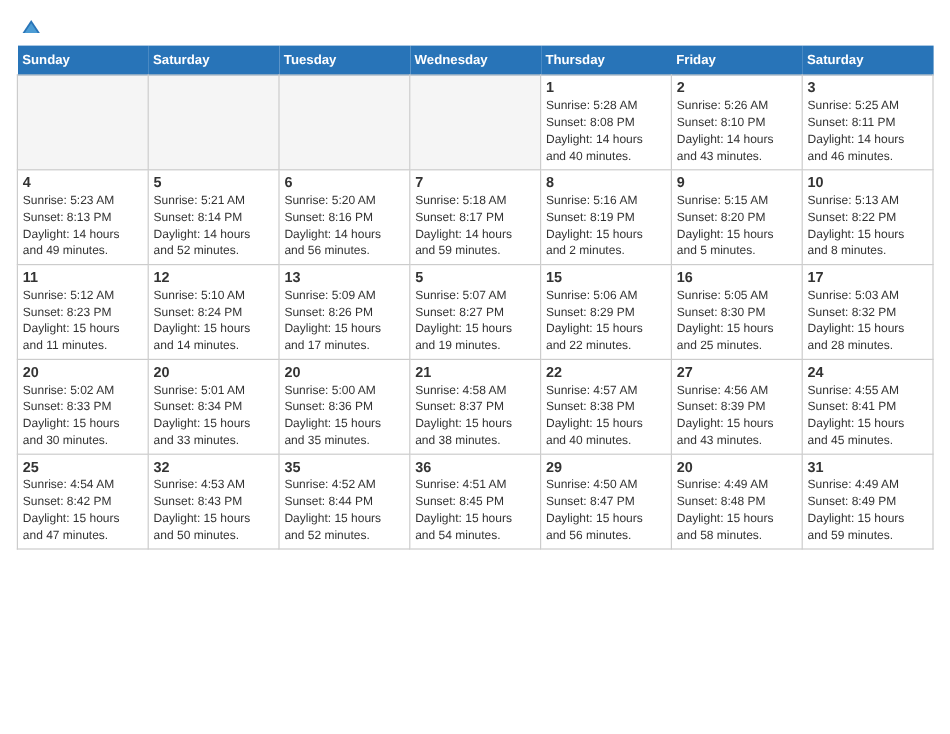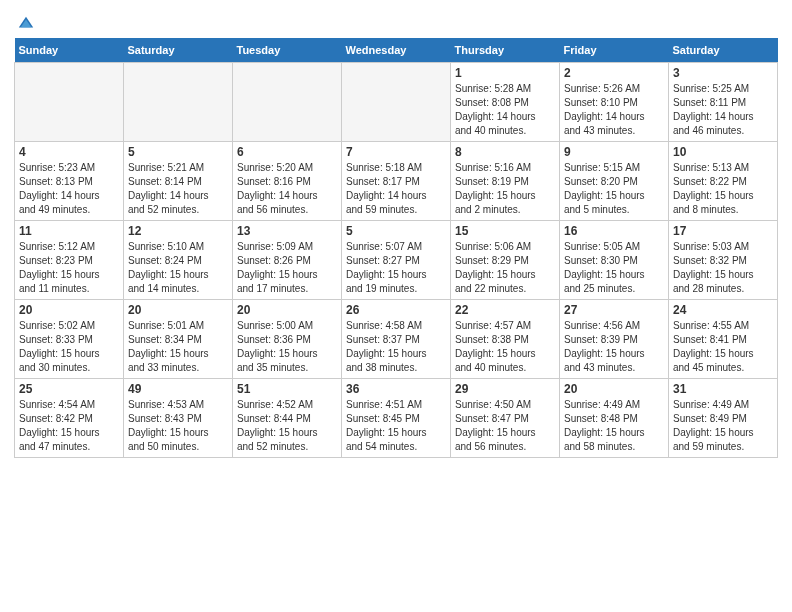--- a/index.html
+++ b/index.html
@@ -218,21 +218,21 @@
           </td>
           <td>
             <span class="day-num">20</span>
             <div class="day-info">Sunrise: 5:01 AM<br>Sunset: 8:34 PM<br>Daylight: 15 hours<br>and 33 minutes.</div>
           </td>
           <td>
             <span class="day-num">20</span>
             <div class="day-info">Sunrise: 5:00 AM<br>Sunset: 8:36 PM<br>Daylight: 15 hours<br>and 35 minutes.</div>
           </td>
           <td>
-            <span class="day-num">26</span>
+            <span class="day-num">21</span>
             <div class="day-info">Sunrise: 4:58 AM<br>Sunset: 8:37 PM<br>Daylight: 15 hours<br>and 38 minutes.</div>
           </td>
           <td>
             <span class="day-num">22</span>
             <div class="day-info">Sunrise: 4:57 AM<br>Sunset: 8:38 PM<br>Daylight: 15 hours<br>and 40 minutes.</div>
           </td>
           <td>
             <span class="day-num">27</span>
             <div class="day-info">Sunrise: 4:56 AM<br>Sunset: 8:39 PM<br>Daylight: 15 hours<br>and 43 minutes.</div>
           </td>
@@ -240,25 +240,25 @@
             <span class="day-num">24</span>
             <div class="day-info">Sunrise: 4:55 AM<br>Sunset: 8:41 PM<br>Daylight: 15 hours<br>and 45 minutes.</div>
           </td>
         </tr>
         <tr>
           <td>
             <span class="day-num">25</span>
             <div class="day-info">Sunrise: 4:54 AM<br>Sunset: 8:42 PM<br>Daylight: 15 hours<br>and 47 minutes.</div>
           </td>
           <td>
-            <span class="day-num">49</span>
+            <span class="day-num">32</span>
             <div class="day-info">Sunrise: 4:53 AM<br>Sunset: 8:43 PM<br>Daylight: 15 hours<br>and 50 minutes.</div>
           </td>
           <td>
-            <span class="day-num">51</span>
+            <span class="day-num">35</span>
             <div class="day-info">Sunrise: 4:52 AM<br>Sunset: 8:44 PM<br>Daylight: 15 hours<br>and 52 minutes.</div>
           </td>
           <td>
             <span class="day-num">36</span>
             <div class="day-info">Sunrise: 4:51 AM<br>Sunset: 8:45 PM<br>Daylight: 15 hours<br>and 54 minutes.</div>
           </td>
           <td>
             <span class="day-num">29</span>
             <div class="day-info">Sunrise: 4:50 AM<br>Sunset: 8:47 PM<br>Daylight: 15 hours<br>and 56 minutes.</div>
           </td>

